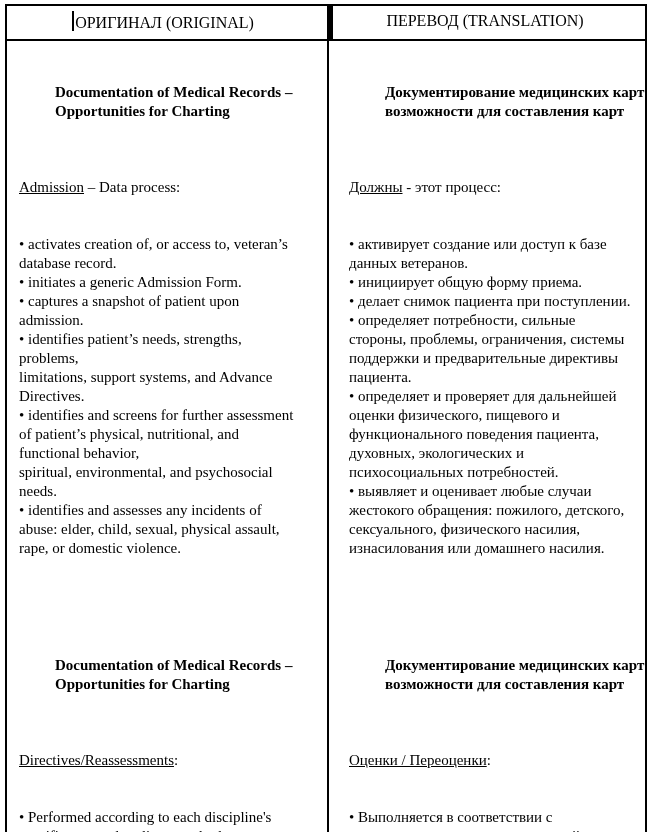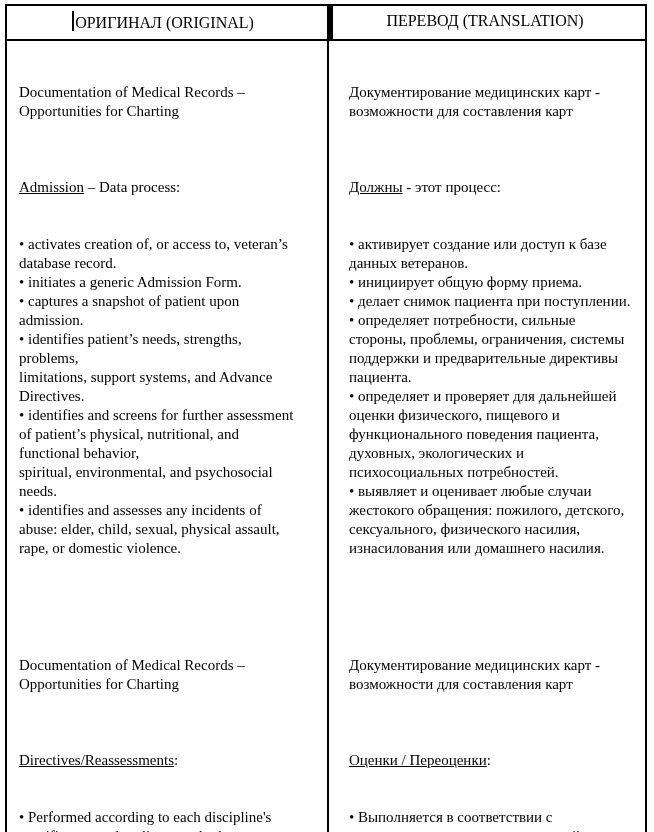--- a/index.html
+++ b/index.html
@@ -58,23 +58,24 @@
     font-size: 15px;
     line-height: 19px;
     white-space: pre;
     overflow: hidden;
     box-sizing: border-box;
   }
   .row1 .cell { padding: 4px 3px 4px 12px; }
   .row2 .cell { padding: 18px 3px 6px 12px; }
   .cell.right { border-left: 2px solid #000000; padding-left: 20px; }
   .block-title {
-    font-weight: normal;
+    font-weight: bold;
     margin-bottom: 19px;
     white-space: pre;
+    margin-left: 36px;
   }
   .lead .u { text-decoration: underline; text-align: right; }
   .body-lines { white-space: pre; }
 </style>
 </head>
 <body>
 
 <div class="page">
   <div class="doc-table">
 

